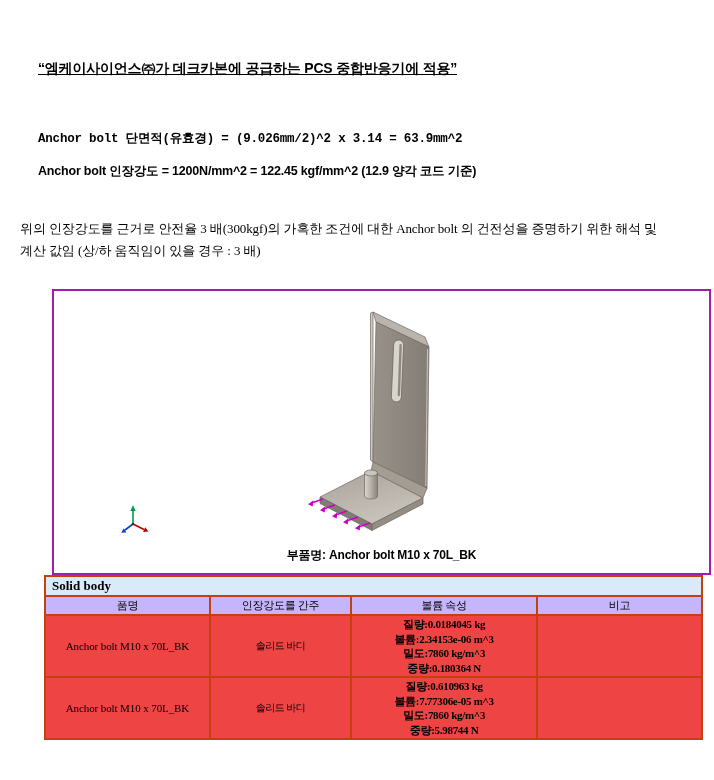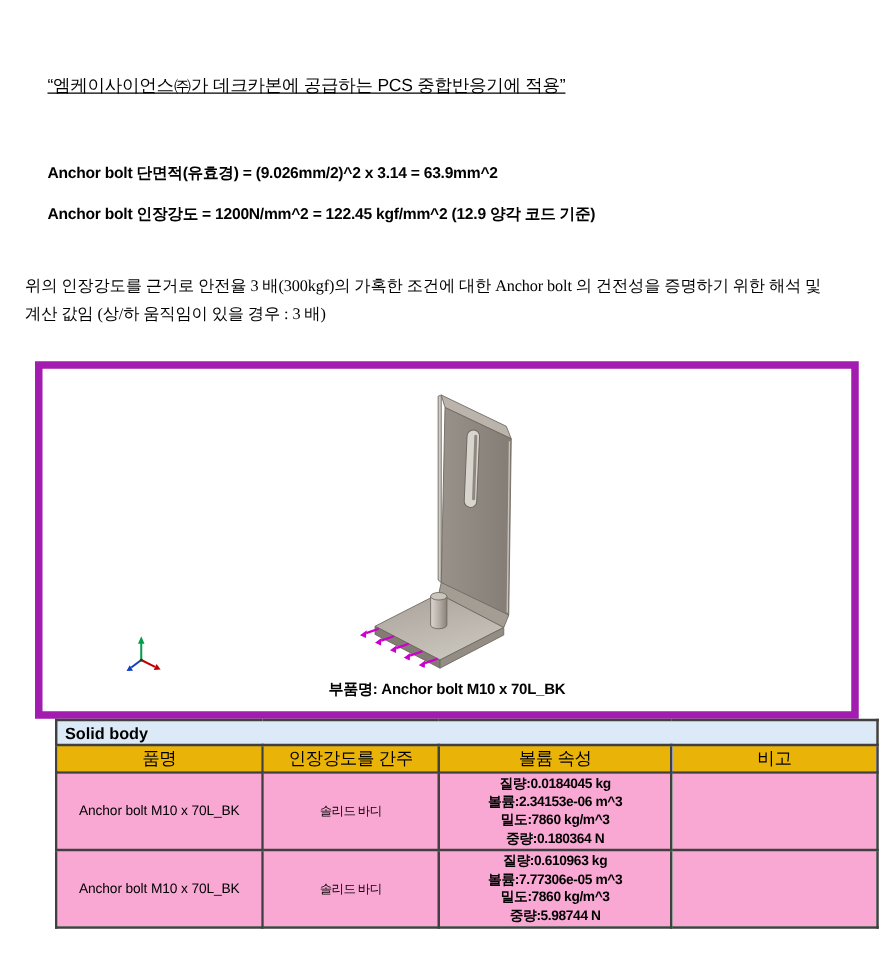--- a/index.html
+++ b/index.html
@@ -5,65 +5,65 @@
   * { margin: 0; padding: 0; box-sizing: border-box; }
   html, body { background: #ffffff; }
   body {
     width: 714px; height: 780px; position: relative; overflow: hidden;
     font-family: "Liberation Sans", sans-serif; color: #000000;
   }
   .abs { position: absolute; }
 
   
   .doc-title {
-    left: 38px; top: 60px; font-size: 14px; font-weight: normal;
+    left: 38px; top: 60px; font-size: 14px; font-weight: bold;
     text-decoration: underline; letter-spacing: -0.2px; white-space: nowrap;
   }
   .formula {
     left: 38px; font-size: 12.5px; font-weight: 600; letter-spacing: -0.2px; white-space: nowrap;
   }
-  .formula-1 { top: 130px; }
+  .formula-1 { top: 130px; font-family: Liberation Mono, monospace; }
   .formula-2 { top: 163px; }
   .paragraph {
     left: 20px; top: 218px; width: 648px;
     font-family: "Liberation Serif", serif;
     font-size: 13px; line-height: 22px; letter-spacing: -0.1px;
   }
 
   
   .figure-box {
-    left: 28px; top: 289px; width: 659px; height: 286px;
-    border: 6px solid #a21caf; background: #ffffff;
+    left: 52px; top: 289px; width: 659px; height: 286px;
+    border: 2px solid #a21caf; background: #ffffff;
   }
   .figure-box svg { position: absolute; left: 0; top: 0; }
   .figure-caption {
     position: absolute; left: 0; bottom: 9px; width: 100%;
     text-align: center; font-size: 12px; font-weight: 600; letter-spacing: -0.2px;
   }
 
   
   .solid-table-wrap { left: 44px; top: 575px; width: 659px; }
   table.solid-table {
     width: 100%; border-collapse: collapse; table-layout: fixed;
     font-size: 11px;
   }
   table.solid-table td, table.solid-table th {
-    border: 2px solid #404040; text-align: center; vertical-align: middle;
-    padding: 1px 3px; overflow: hidden;
+    border: 2px solid #c2410c; text-align: center; vertical-align: middle;
+    padding: 1px 3px; overflow: hidden; font-family: Liberation Serif, serif;
   }
   .table-title-cell {
     background: #DCE9F7; text-align: left !important;
     font-size: 13px; font-weight: bold; padding-left: 6px !important;
     height: 20px;
   }
   .col-header {
-    background: #eab308; font-weight: normal; font-size: 14px;
+    background: #c4b5fd; font-weight: normal; font-size: 11px;
     height: 18px; letter-spacing: -0.3px;
   }
-  .data-row td { height: 61px; background: #f9a8d4; }
+  .data-row td { height: 61px; background: #ef4444; }
   .cell-name { font-size: 11px; letter-spacing: -0.1px; }
   .cell-treated { font-family: "Liberation Serif", serif; font-size: 10px; letter-spacing: -0.5px; }
   .cell-props div { font-weight: 600; font-size: 11px; line-height: 14.5px; letter-spacing: -0.3px; }
 </style>
 </head>
 <body>
 
 <div class="abs doc-title">“엠케이사이언스㈜가 데크카본에 공급하는 PCS 중합반응기에 적용”</div>
 
 <div class="abs formula formula-1">Anchor bolt 단면적(유효경) = (9.026mm/2)^2 x 3.14 = 63.9mm^2</div>

